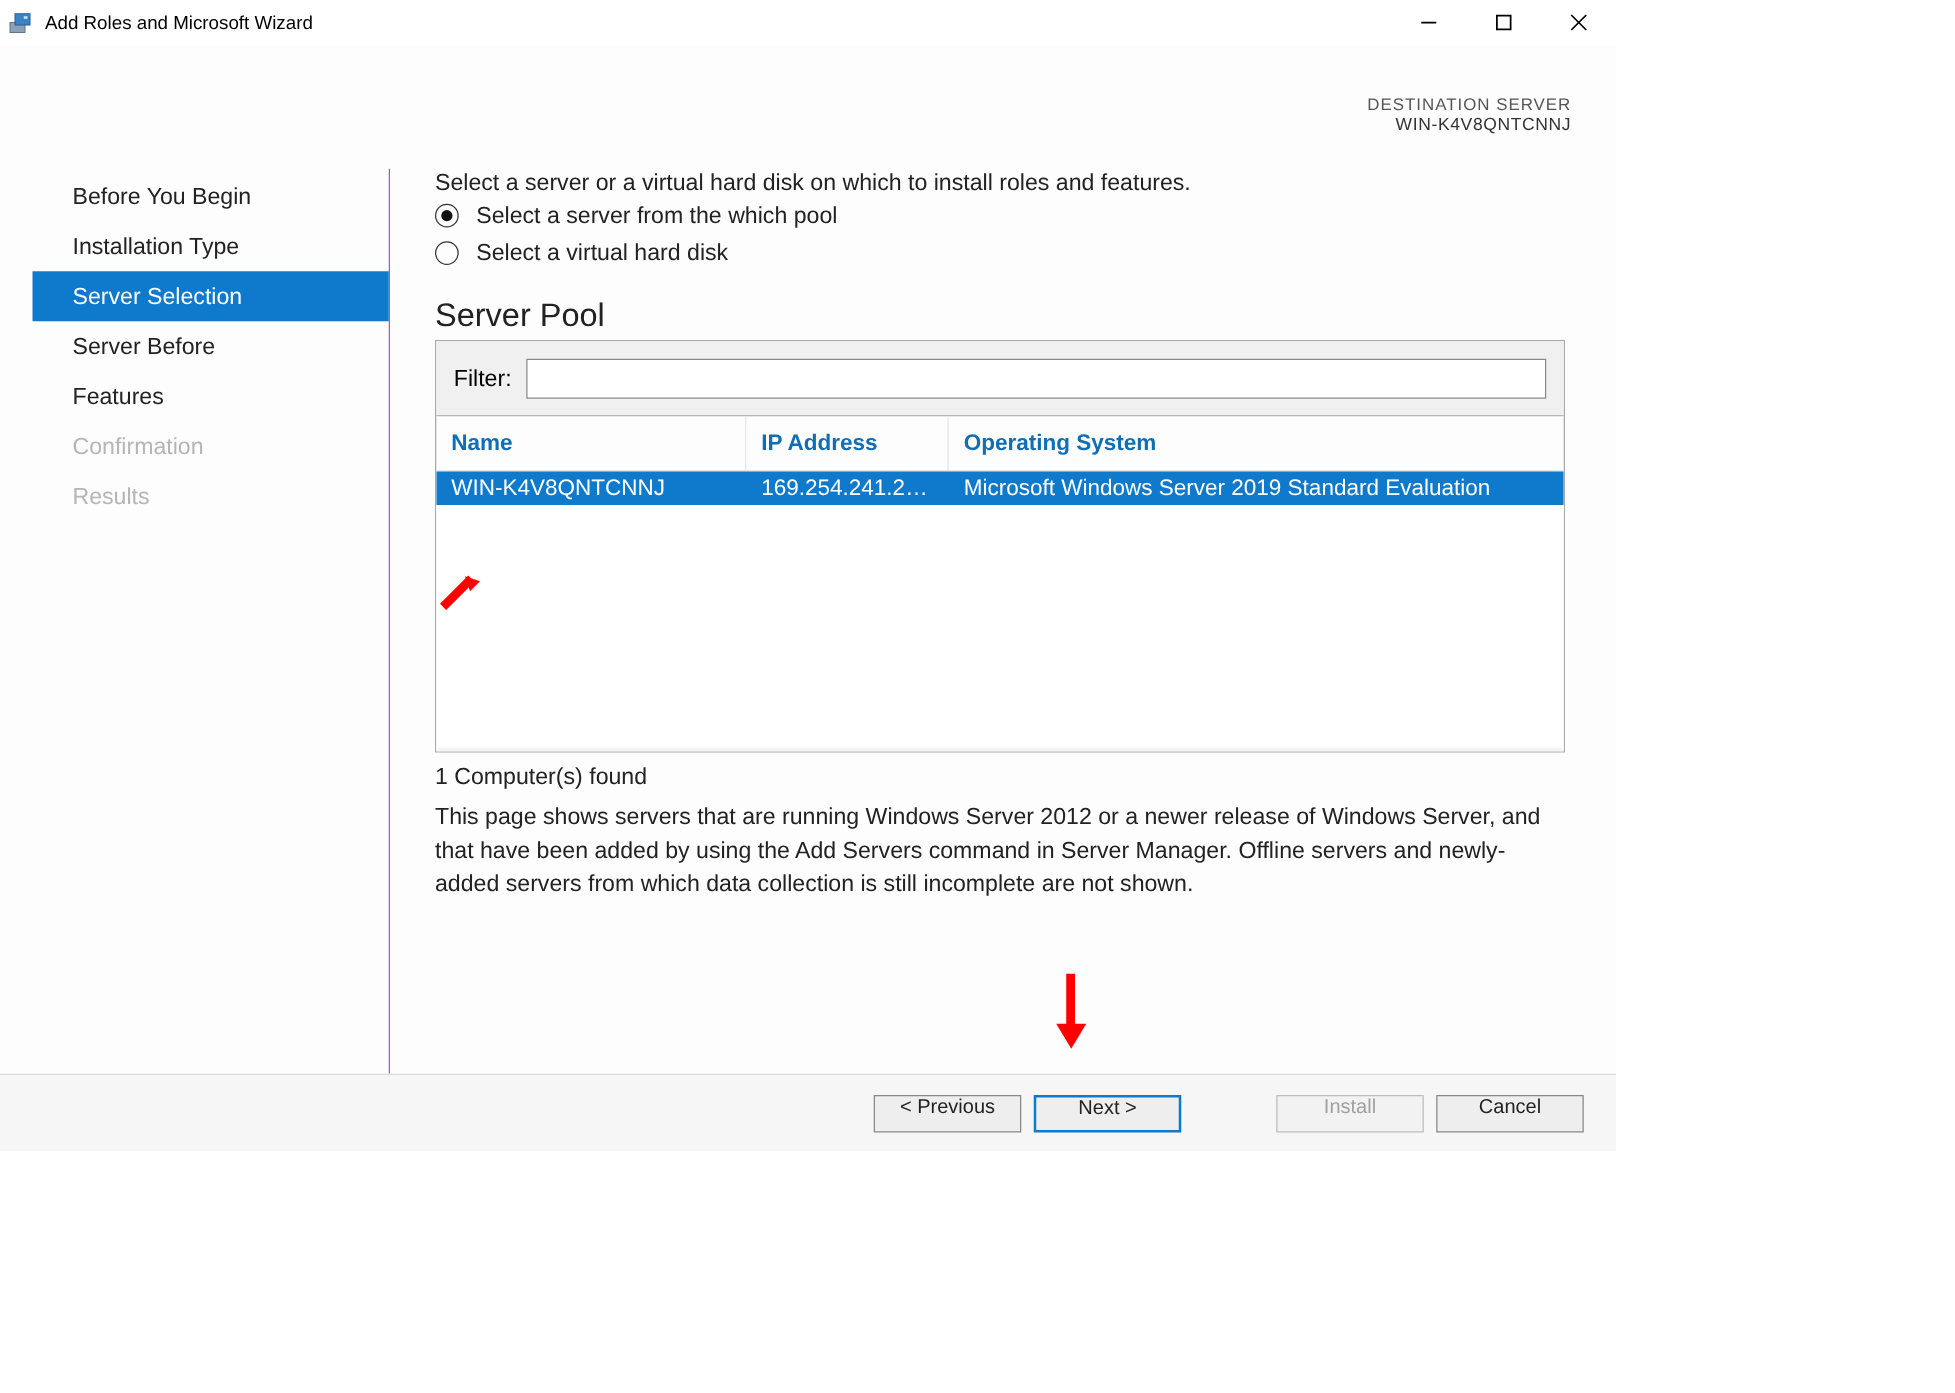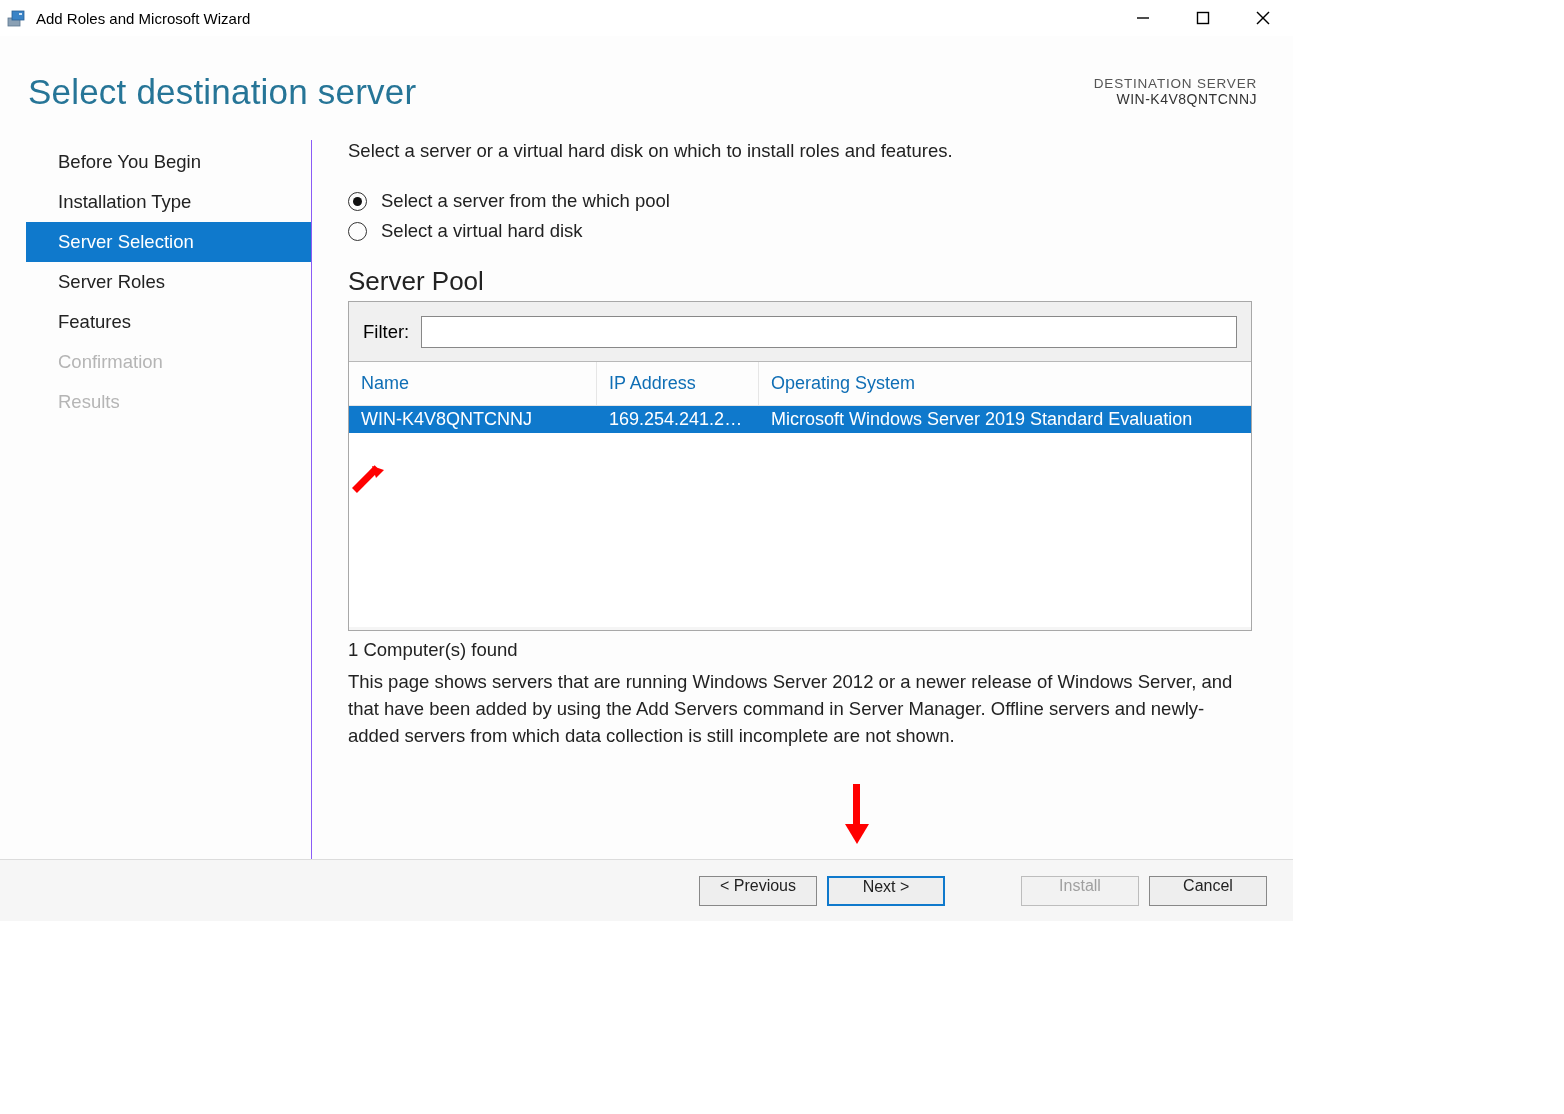--- a/index.html
+++ b/index.html
@@ -91,21 +91,21 @@
   
   .main {
     flex: 1;
     padding: 0 0 0 36px;
     position: relative;
     font-size: 18px;
   }
   .instruction {
     font-size: 18.5px;
     color: #222;
-    margin-bottom: 28px;
+    margin-bottom: 4px;
   }
   .radio-group { margin-bottom: 24px; }
   .radio-row {
     display: flex; align-items: center;
     margin-bottom: 8px;
     font-size: 18.5px;
     color: #222;
   }
   .radio-widget {
     width: 19px; height: 19px;
@@ -153,20 +153,21 @@
     font-family: inherit;
     outline: none;
   }
   .grid-header {
     height: 44px;
     display:flex;
     border-bottom: 1px solid #e6e6e6;
     font-size: 18px;
     color: #0f6eb5;
     align-items:center;
+    font-weight:bold;
   }
   .grid-header .col {
     padding: 0 12px;
     border-right: 1px solid #e6e6e6;
     height: 100%;
     display:flex; align-items:center;
   }
   .grid-header .col:last-child { border-right: none; }
   .grid-body {
     height: 224px;
@@ -267,42 +268,41 @@
     </div>
     <div class="winbtn">
       <svg width="14" height="14">
         <line x1="1" y1="1" x2="13" y2="13" stroke="#000" stroke-width="1.4"></line>
         <line x1="13" y1="1" x2="1" y2="13" stroke="#000" stroke-width="1.4"></line>
       </svg>
     </div>
   </div>
 
   <div class="header">
-    <div class="page-title">Select destination server</div>
     <div class="spacer"></div>
     <div class="dest-block">
       <div class="line1">DESTINATION SERVER</div>
       <div class="line2">WIN-K4V8QNTCNNJ</div>
     </div>
   </div>
 
   <div class="body">
 
     <div class="nav">
       <div class="nav-item">
           <span>Before You Begin</span>
         </div>
       <div class="nav-item">
           <span>Installation Type</span>
         </div>
       <div class="nav-item selected">
           <span>Server Selection</span>
         </div>
       <div class="nav-item">
-          <span>Server Roles</span>
+          <span>Server Before</span>
         </div>
       <div class="nav-item">
           <span>Features</span>
         </div>
       <div class="nav-item disabled">
           <span>Confirmation</span>
         </div>
       <div class="nav-item disabled">
           <span>Results</span>
         </div>

